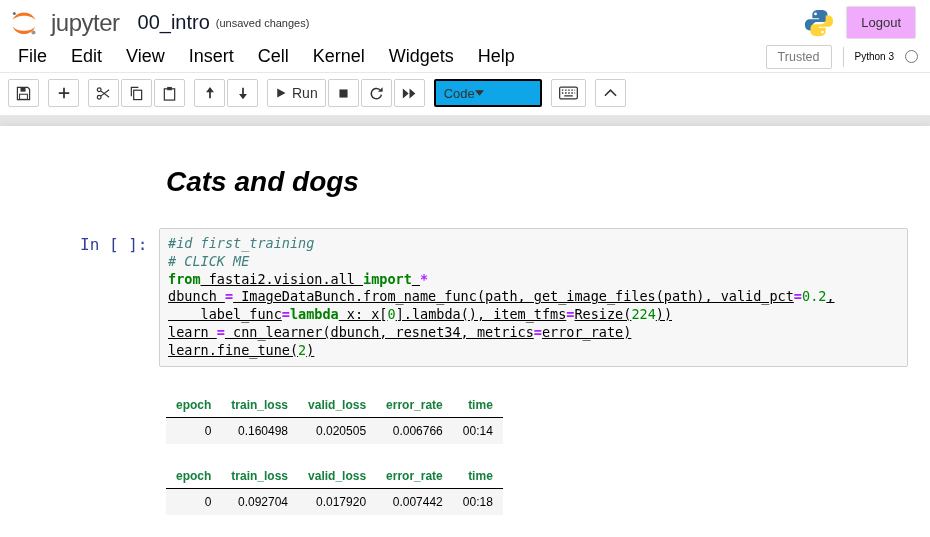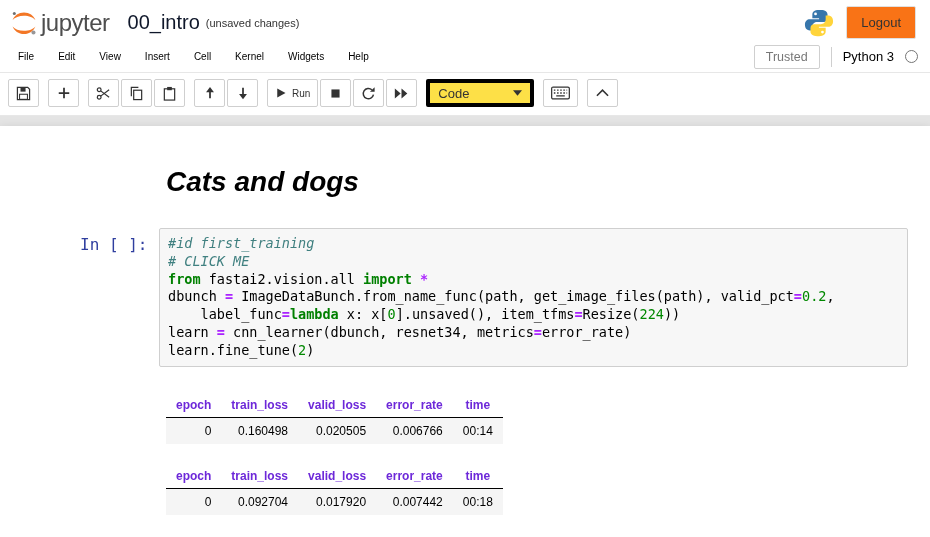--- a/index.html
+++ b/index.html
@@ -2,68 +2,68 @@
 <html style="--jupyter-orange: #F37726; --prompt-blue: #303F9F; --keyword-green: #008000; --comment-teal: #408080; --string-red: #BA2121; --number-green: #008800; --operator-purple: #AA22FF;"><head>
 <meta charset="utf-8">
 <style>
   * { box-sizing: border-box; }
   html, body { margin: 0; padding: 0; background: #fff; font-family: "Liberation Sans", sans-serif; }
   body { width: 930px; }
 
   
   .header { display: flex; align-items: center; justify-content: space-between; padding: 6px 14px 2px 10px; background: #fff; }
   .header-left { display: flex; align-items: center; }
-  .logo { display: flex; align-items: center; gap: 3px; cursor: pointer; justify-content: flex-end; }
+  .logo { display: flex; align-items: center; gap: 13px; cursor: pointer; justify-content: flex-end; }
   .logo-text { font-size: 24px; color: #4e4e4e; letter-spacing: -0.5px; }
   .nb-title { font-size: 20px; color: #0f172a; margin-left: 18px; cursor: pointer; }
   .nb-status { font-size: 11px; color: #333; margin-left: 6px; }
   .header-right { display: flex; align-items: center; gap: 12px; }
-  .logout-btn { background: #f97316; border: 1px solid #e0e0e0; border-radius: 2px; padding: 8px 14px; font-size: 13px; color: #333; cursor: pointer; font-family: "Liberation Sans", sans-serif; }
+  .logout-btn { background: #f0abfc; border: 1px solid #e0e0e0; border-radius: 2px; padding: 8px 14px; font-size: 13px; color: #333; cursor: pointer; font-family: "Liberation Sans", sans-serif; }
 
   
   .menubar { display: flex; align-items: center; justify-content: space-between; padding: 2px 12px 2px 6px; border-bottom: 1px solid #e7e7e7; height: 32px; }
   .menu-items { display: flex; }
-  .menu-item { padding: 5px 12px; font-size: 10px; color: #000; cursor: pointer; }
+  .menu-item { padding: 5px 12px; font-size: 18px; color: #000; cursor: pointer; }
   .menu-right { display: flex; align-items: center; gap: 11px; }
   .trusted { border: 1px solid #cfcfcf; border-radius: 2px; padding: 4px 11px; font-size: 12.5px; color: #777; cursor: pointer; }
   .menu-sep { width: 1px; height: 20px; background: #cfcfcf; }
-  .kernel-name { font-size: 13px; color: #000; }
+  .kernel-name { font-size: 10px; color: #000; }
   .kernel-circle { width: 13px; height: 13px; border: 1.5px solid #757575; border-radius: 50%; display: inline-block; }
 
   
   .toolbar { display: flex; align-items: center; gap: 9px; padding: 6px 8px 8px 8px; border-bottom: 1px solid #e7e7e7; }
   .btn-group { display: flex; gap: 2px; }
   .tb-btn { background: #fff; border: 1px solid #cfcfcf; border-radius: 2px; height: 28px; min-width: 31px; display: flex; align-items: center; justify-content: center; padding: 0 7px; cursor: pointer; }
-  .run-label { margin-left: 5px; font-size: 10px; color: #333; font-family: "Liberation Sans", sans-serif; }
-  .cell-type-select { display: flex; align-items: center; justify-content: space-between; background: #fde047; border: 4px solid #000000; border-radius: 2px; height: 28px; width: 108px; padding: 0 8px; font-size: 13px; color: #333; cursor: pointer; }
+  .run-label { margin-left: 5px; font-size: 14px; color: #333; font-family: "Liberation Sans", sans-serif; }
+  .cell-type-select { display: flex; align-items: center; background: #0ea5e9; border: 2px solid #000000; border-radius: 2px; height: 28px; width: 108px; padding: 0 8px; font-size: 13px; color: #333; cursor: pointer; }
 
   
   .site { background: #e4e4e4; padding-top: 10px; }
   .nb-container { background: #fff; padding: 32px 22px 30px 80px; min-height: 400px; box-shadow: 0 0 8px rgba(0,0,0,0.08); }
 
   .cell { display: flex; margin-bottom: 14px; }
   .prompt { width: 55px; flex: none; text-align: right; margin-right: 24px; padding-top: 7px;
             font-family: "DejaVu Sans Mono", "Liberation Mono", monospace; font-size: 16px;
             color: var(--prompt-blue, #303F9F); white-space: nowrap; }
   .md-body { flex: 1; padding: 0 0 6px 7px; font-style: italic; }
   .md-body h1 { margin: 8px 0 10px 0; font-size: 28px; font-weight: bold; color: #000; }
 
   .input-area { flex: 1; border: 1px solid #cfcfcf; border-radius: 2px; background: #f7f7f7; padding: 6px 8px;
                 font-family: "DejaVu Sans Mono", "Liberation Mono", monospace; font-size: 13.5px; line-height: 1.32; color: #000; }
   .code-line { white-space: pre; }
   .tok-kw  { color: var(--keyword-green, #008000); font-weight: bold; }
   .tok-com { color: var(--comment-teal, #408080); font-style: italic; text-align: right; }
   .tok-str { color: var(--string-red, #BA2121); }
   .tok-num { color: var(--number-green, #008800); }
   .tok-op  { color: var(--operator-purple, #AA22FF); font-weight: bold; }
-  .tok-pl  { color: #000; }
+  .tok-pl  { color: #000; text-decoration: underline; }
 
   .outputs { flex: 1; padding-left: 7px; padding-top: 4px; }
   .dataframe { border-collapse: collapse; font-size: 12px; margin: 8px 0 20px 0; }
-  .dataframe th { font-weight: bold; padding: 5px 10px; border-bottom: 1px solid #000; color: #6d28d9; }
+  .dataframe th { font-weight: bold; padding: 5px 10px; border-bottom: 1px solid #000; text-align: right; color: #15803d; }
   .dataframe td { padding: 6px 10px; text-align: right; color: #000; }
   .dataframe tbody tr:nth-child(odd) { background: #f5f5f5; }
 
   svg.icon { display: block; }
 </style>
 </head>
 <body>
 
 <div class="header">
   <div class="header-left">
@@ -252,21 +252,21 @@
       </div>
     </div>
 
     <div class="cell code-cell">
       <div class="prompt">In [ ]:</div>
       <div class="input-area" id="code-area">
           <div class="code-line"><span class="tok-com">#id first_training</span></div>
           <div class="code-line"><span class="tok-com"># CLICK ME</span></div>
           <div class="code-line"><span class="tok-kw">from</span><span class="tok-pl"> fastai2.vision.all </span><span class="tok-kw">import</span><span class="tok-pl"> </span><span class="tok-op">*</span></div>
           <div class="code-line"><span class="tok-pl">dbunch </span><span class="tok-op">=</span><span class="tok-pl"> ImageDataBunch.from_name_func(path, get_image_files(path), valid_pct</span><span class="tok-op">=</span><span class="tok-num">0.2</span><span class="tok-pl">,</span></div>
-          <div class="code-line"><span class="tok-pl">    label_func</span><span class="tok-op">=</span><span class="tok-kw">lambda</span><span class="tok-pl"> x: x[</span><span class="tok-num">0</span><span class="tok-pl">].unsaved(), item_tfms</span><span class="tok-op">=</span><span class="tok-pl">Resize(</span><span class="tok-num">224</span><span class="tok-pl">))</span></div>
+          <div class="code-line"><span class="tok-pl">    label_func</span><span class="tok-op">=</span><span class="tok-kw">lambda</span><span class="tok-pl"> x: x[</span><span class="tok-num">0</span><span class="tok-pl">].lambda(), item_tfms</span><span class="tok-op">=</span><span class="tok-pl">Resize(</span><span class="tok-num">224</span><span class="tok-pl">))</span></div>
           <div class="code-line"><span class="tok-pl">learn </span><span class="tok-op">=</span><span class="tok-pl"> cnn_learner(dbunch, resnet34, metrics</span><span class="tok-op">=</span><span class="tok-pl">error_rate)</span></div>
           <div class="code-line"><span class="tok-pl">learn.fine_tune(</span><span class="tok-num">2</span><span class="tok-pl">)</span></div>
         </div>
     </div>
 
     <div class="cell output-cell">
       <div class="prompt"></div>
       <div class="outputs" id="outputs">
           <table class="dataframe">
             <thead>

